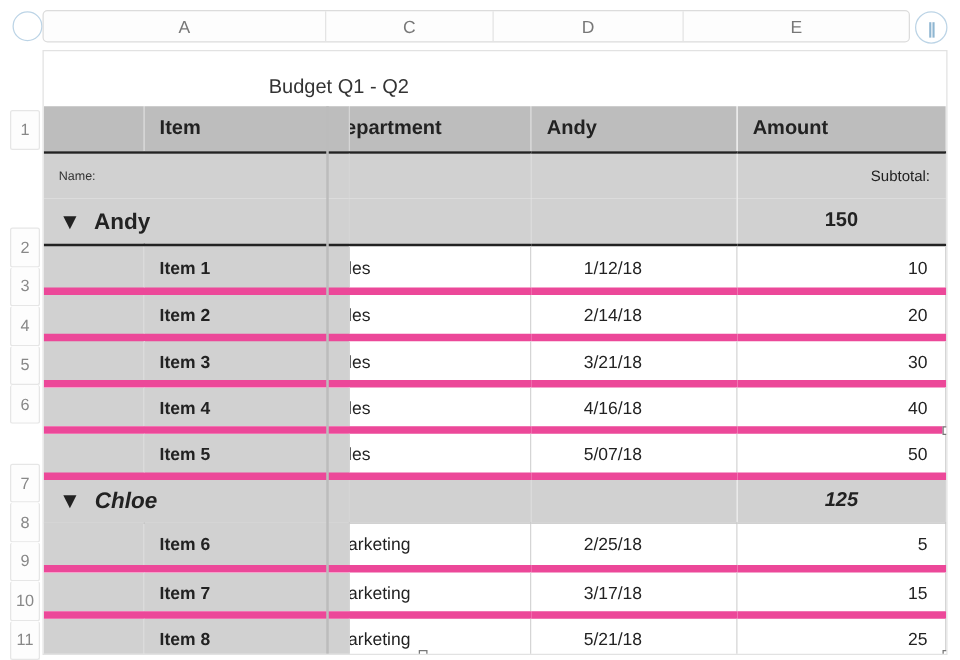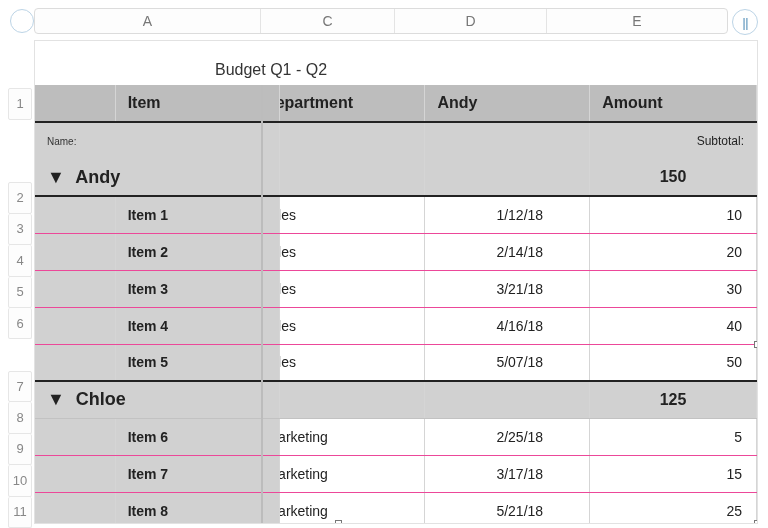--- a/index.html
+++ b/index.html
@@ -55,35 +55,35 @@
   .gridwrap { }
   table { border-collapse: collapse; width: 100%; table-layout: fixed; }
   col.cA { width: 74px; }   
   col.cB { width: 152px; }  
   col.cC { width: 134px; }  
   col.cD { width: 152px; }  
   col.cE { width: 154px; }  
 
   th, td {
     height: 37px; padding: 0 12px;
-    border-right: 1px solid #d5d5d5; border-bottom: 1px solid #ec4899;
+    border-right: 1px solid #d5d5d5; border-bottom: 6px solid #ec4899;
     overflow: hidden; white-space: nowrap;
   }
   th { text-align: left; background: #bdbdbd; font-weight: 700;
        border-bottom: 2.5px solid #222; font-size:16px;}
   td.itemcol { background: #d1d1d1; font-weight: 700; }
   td.gray   { background: #d1d1d1; }
-  td.date   { text-align: right; padding-right: 46px; margin-top: 16px; }
+  td.date   { text-align: center; padding-right: 46px; margin-top: 16px; }
   td.amt    { text-align: right; padding-right: 14px; }
 
   
   tr.groupA td, tr.groupB td { background: #d1d1d1; }
   tr.groupA td { border-bottom: none; }
   tr.groupB td { border-bottom: 2.5px solid #222; }
-  tr.groupB.noline td { border-bottom: 1px solid #c2c2c2; }
+  tr.groupB.noline td { border-bottom: 1px solid #c2c2c2; font-style: italic; }
   .label-name { font-size: 10px; color:#333; }
   .subtotal-label { text-align: right; font-size: 12px; }
   .disclosure { font-weight: 700; font-size:18px;}
   .disclosure .tri { display:inline-block; margin-right:6px; }
   .grp-total { text-align: center; font-weight: 700; font-size:16px;}
 
   
   td.dept, th.dept { text-indent: -18px; padding-left: 8px; }
   .clip-overlay {
     position: absolute; top: 44px; bottom: 0; left: 226px; width: 1.5px;

